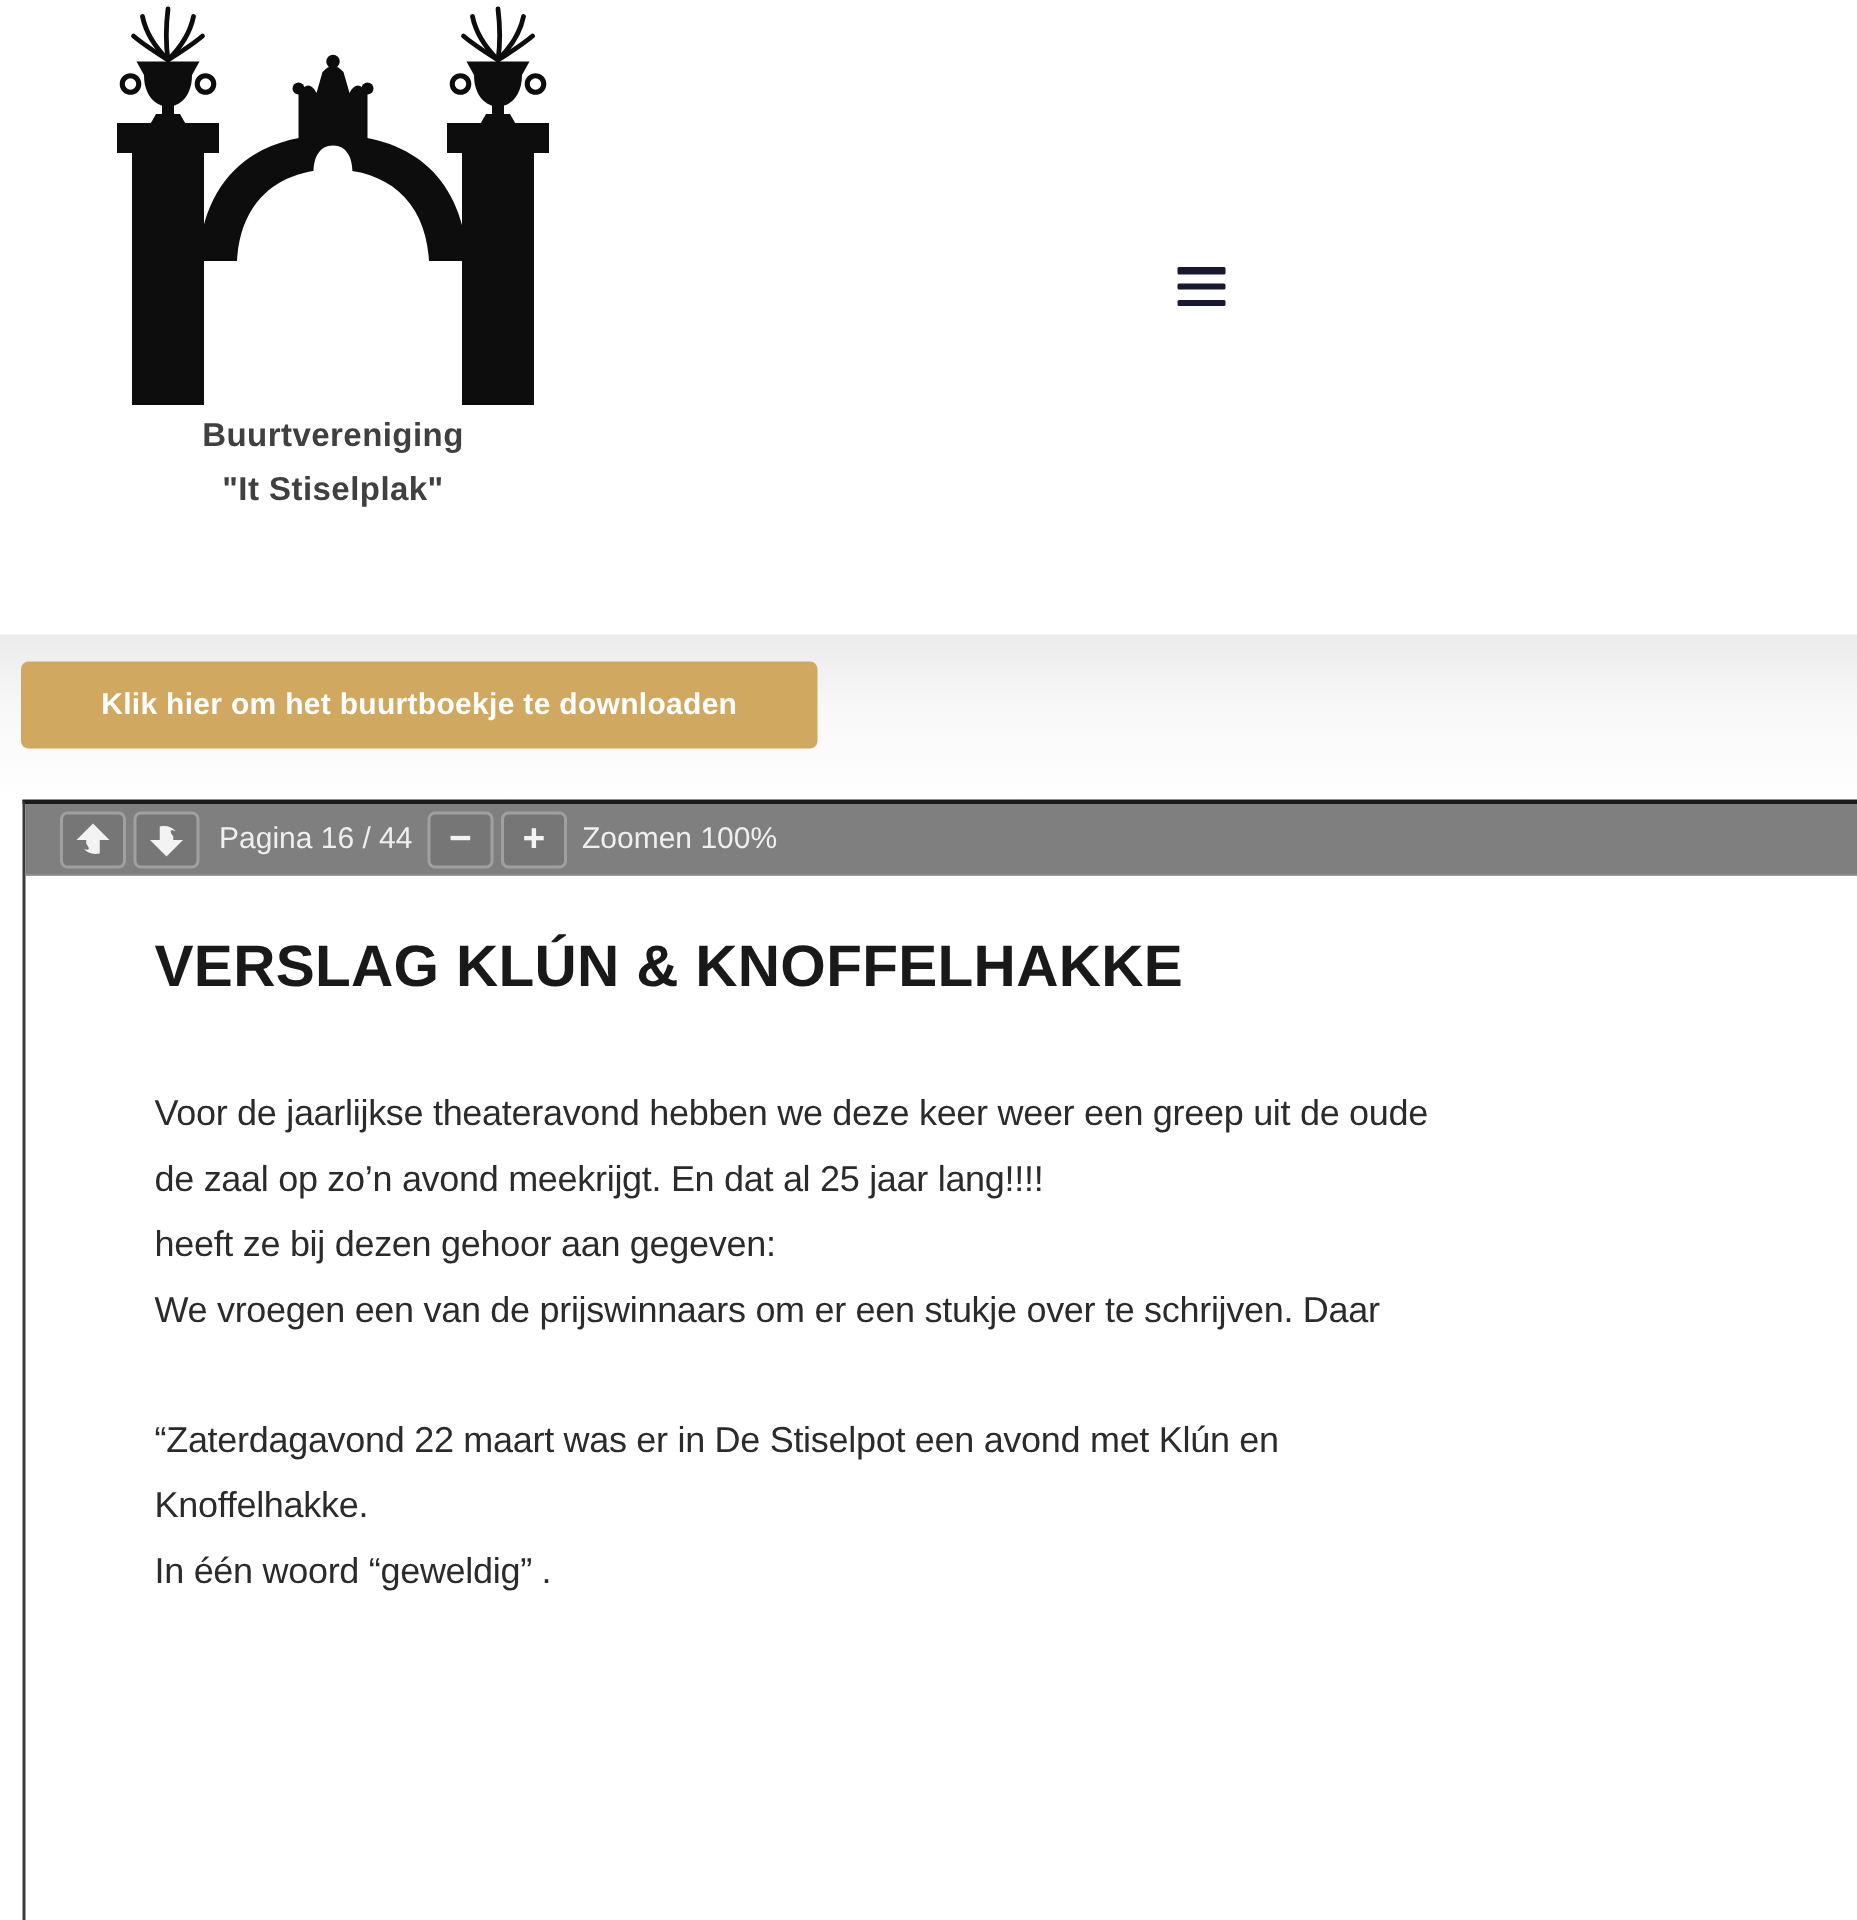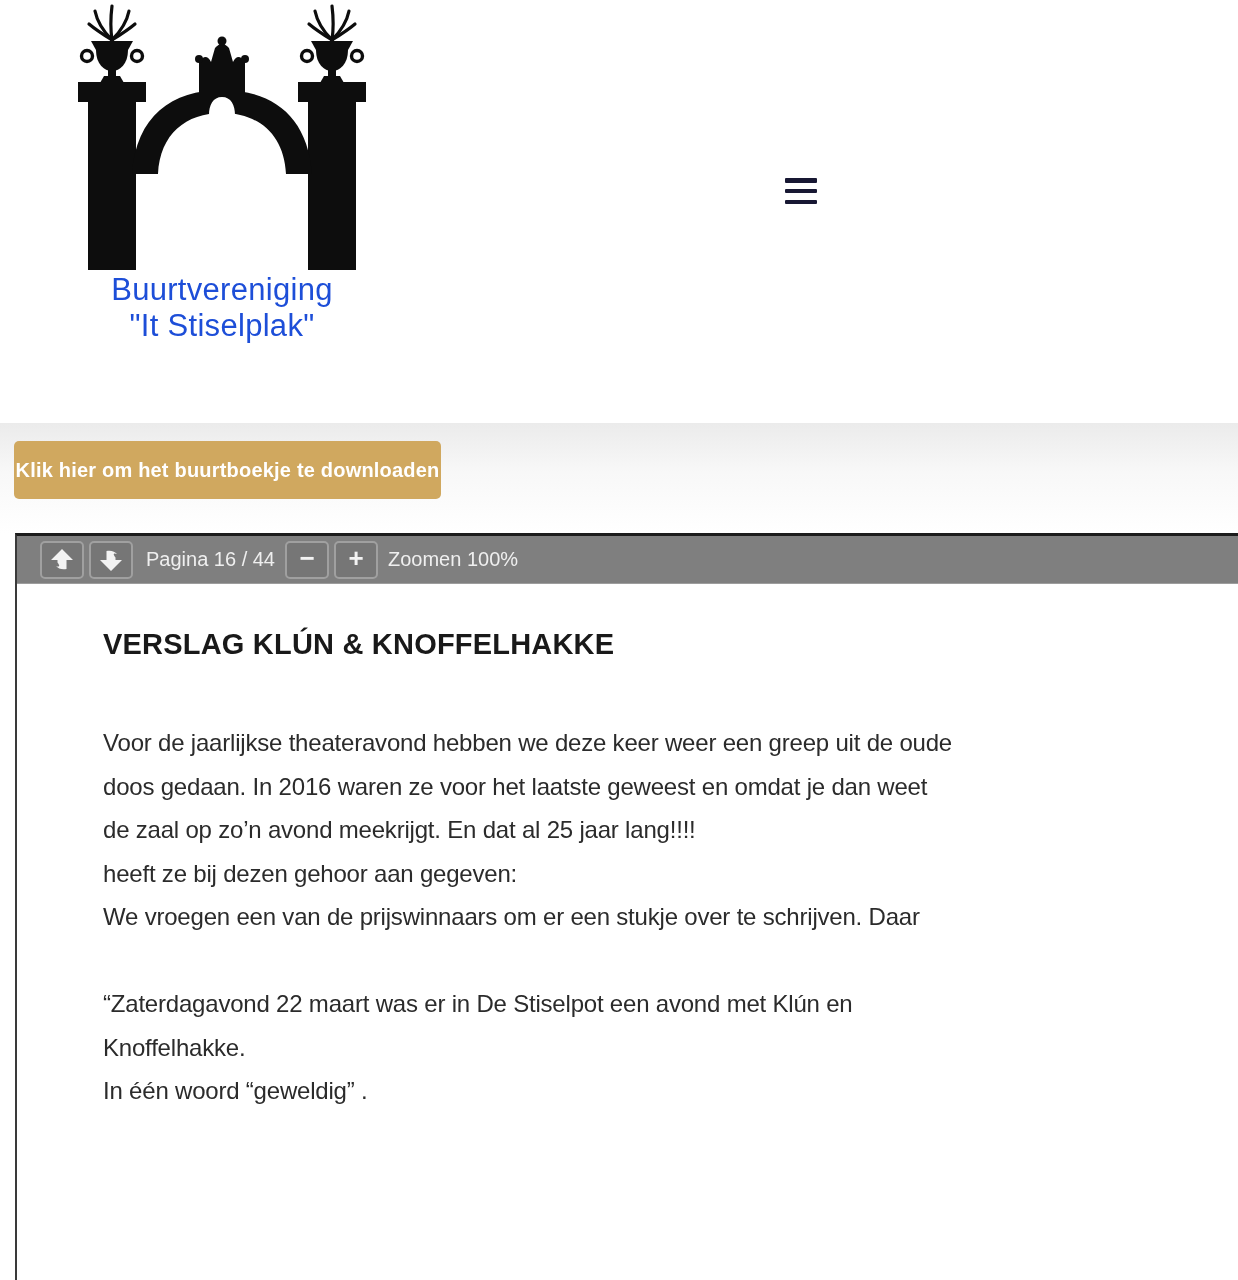--- a/index.html
+++ b/index.html
@@ -6,31 +6,31 @@
   html,body { background:#ffffff; }
   body { font-family:"Liberation Sans", sans-serif; }
 
   .page { position:relative; width:1238px; height:1280px; background:#ffffff; overflow:hidden; }
 
   
   .header { position:absolute; left:0; top:0; width:1238px; height:423px; background:#ffffff; }
 
   .logo { position:absolute; left:72px; top:4px; width:300px; text-align:center; cursor:pointer; }
   .logo-graphic { display:block; margin:0 auto; width:300px; height:268px; }
-  .logo-line { font-weight:normal; color:#1d4ed8; font-size:31px; line-height:36px; letter-spacing:0.3px; }
+  .logo-line { font-weight:bold; color:#404040; font-size:22px; line-height:36px; letter-spacing:0.3px; }
 
   .hamburger { position:absolute; left:785px; top:178px; width:32px; height:26px;
                background:none; border:none; cursor:pointer;
                display:flex; flex-direction:column; justify-content:space-between; padding:0; }
   .hamburger .bar { display:block; width:100%; height:4.5px; background:#181833; border-radius:1px; }
 
   
   .band { position:absolute; left:0; top:423px; width:1238px; height:110px;
           background:linear-gradient(to bottom, #ebebeb 0%, #f8f8f8 45%, #ffffff 100%); }
-  .download-btn { position:absolute; left:14px; top:18px; width:427px; height:58px;
+  .download-btn { position:absolute; left:14px; top:18px; width:531px; height:58px;
                   background:#d0a85f; border:none; border-radius:5px;
                   color:#ffffff; font-weight:bold; font-size:20px; letter-spacing:0.2px;
                   display:flex; align-items:center; justify-content:center;
                   cursor:pointer; text-decoration:none; font-family:"Liberation Sans", sans-serif; }
 
   
   .pdf-viewer { position:absolute; left:15px; top:533px; width:1223px; height:747px;
                 border-top:3px solid #1c1c1c; border-left:2px solid #3a3a3a; background:#ffffff; }
 
   .toolbar { height:48px; background:#7f7f7f; border-bottom:1px solid #9d9d9d;
@@ -41,21 +41,21 @@
             color:#f3f3f3; cursor:pointer; padding:0; flex:0 0 auto; }
   .tb-btn svg { display:block; }
   .tb-btn.zoomctl { font-size:26px; font-weight:bold; font-family:"Liberation Sans", sans-serif; line-height:1; padding-bottom:3px; }
   .tb-gap-s { margin-left:5px; }
   .tb-label { margin-left:13px; white-space:nowrap; color:#efefef; }
   .tb-label.second { margin-left:10px; }
   .tb-minus { margin-left:10px; }
 
   
   .doc { padding:44px 20px 0 86px; color:#2b2b2b; }
-  .doc-title { font-size:29px; font-weight:bold; color:#191919; letter-spacing:0.2px; margin:0 0 60px 0; line-height:33px; }
+  .doc-title { font-size:39px; font-weight:bold; color:#191919; letter-spacing:0.2px; margin:0 0 60px 0; line-height:33px; }
   .doc-lines .line { font-size:24px; line-height:43.5px; letter-spacing:-0.2px; white-space:nowrap; }
 </style>
 </head>
 <body>
 
 <div class="page">
 
   <div class="header">
 
     <div class="logo">
@@ -123,21 +123,20 @@
       <span class="tb-label">Pagina 16 / 44</span>
       <button class="tb-btn zoomctl tb-minus" aria-label="zoom out">−</button>
       <button class="tb-btn zoomctl tb-gap-s" aria-label="zoom in">+</button>
       <span class="tb-label second">Zoomen 100%</span>
     </div>
 
     <div class="doc">
       <h1 class="doc-title">VERSLAG KLÚN &amp; KNOFFELHAKKE</h1>
       <div class="doc-lines">
           <div class="line">Voor de jaarlijkse theateravond hebben we deze keer weer een greep uit de oude</div>
-          <div class="line">doos gedaan. In 2016 waren ze voor het laatste geweest en omdat je dan weet</div>
           <div class="line">de zaal op zo’n avond meekrijgt. En dat al 25 jaar lang!!!!</div>
           <div class="line">heeft ze bij dezen gehoor aan gegeven:</div>
           <div class="line">We vroegen een van de prijswinnaars om er een stukje over te schrijven. Daar</div>
           <div class="line">&nbsp;</div>
           <div class="line">“Zaterdagavond 22 maart was er in De Stiselpot een avond met Klún en</div>
           <div class="line">Knoffelhakke.</div>
           <div class="line">In één woord “geweldig” .</div>
         </div>
     </div>
 

